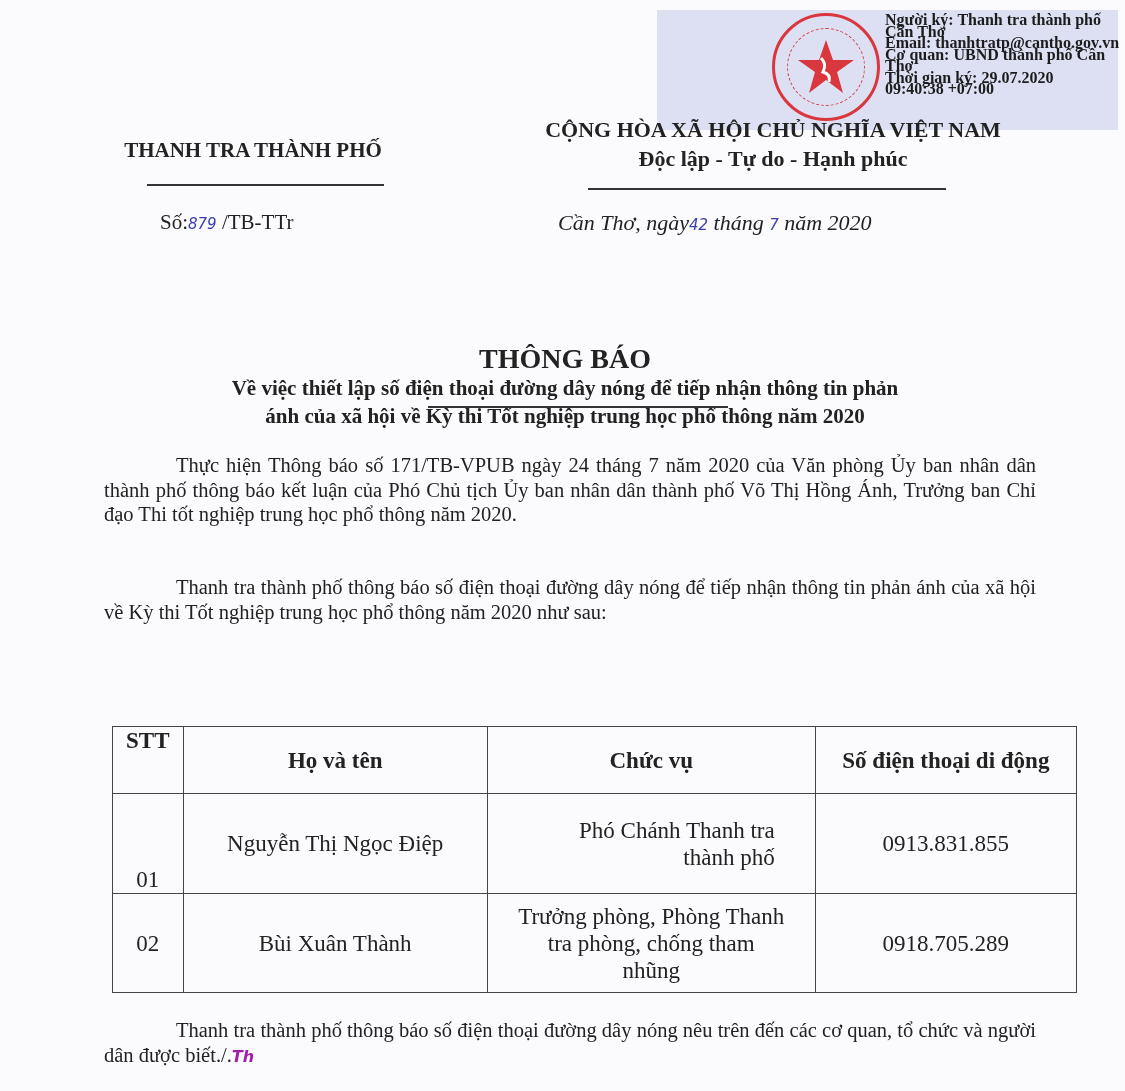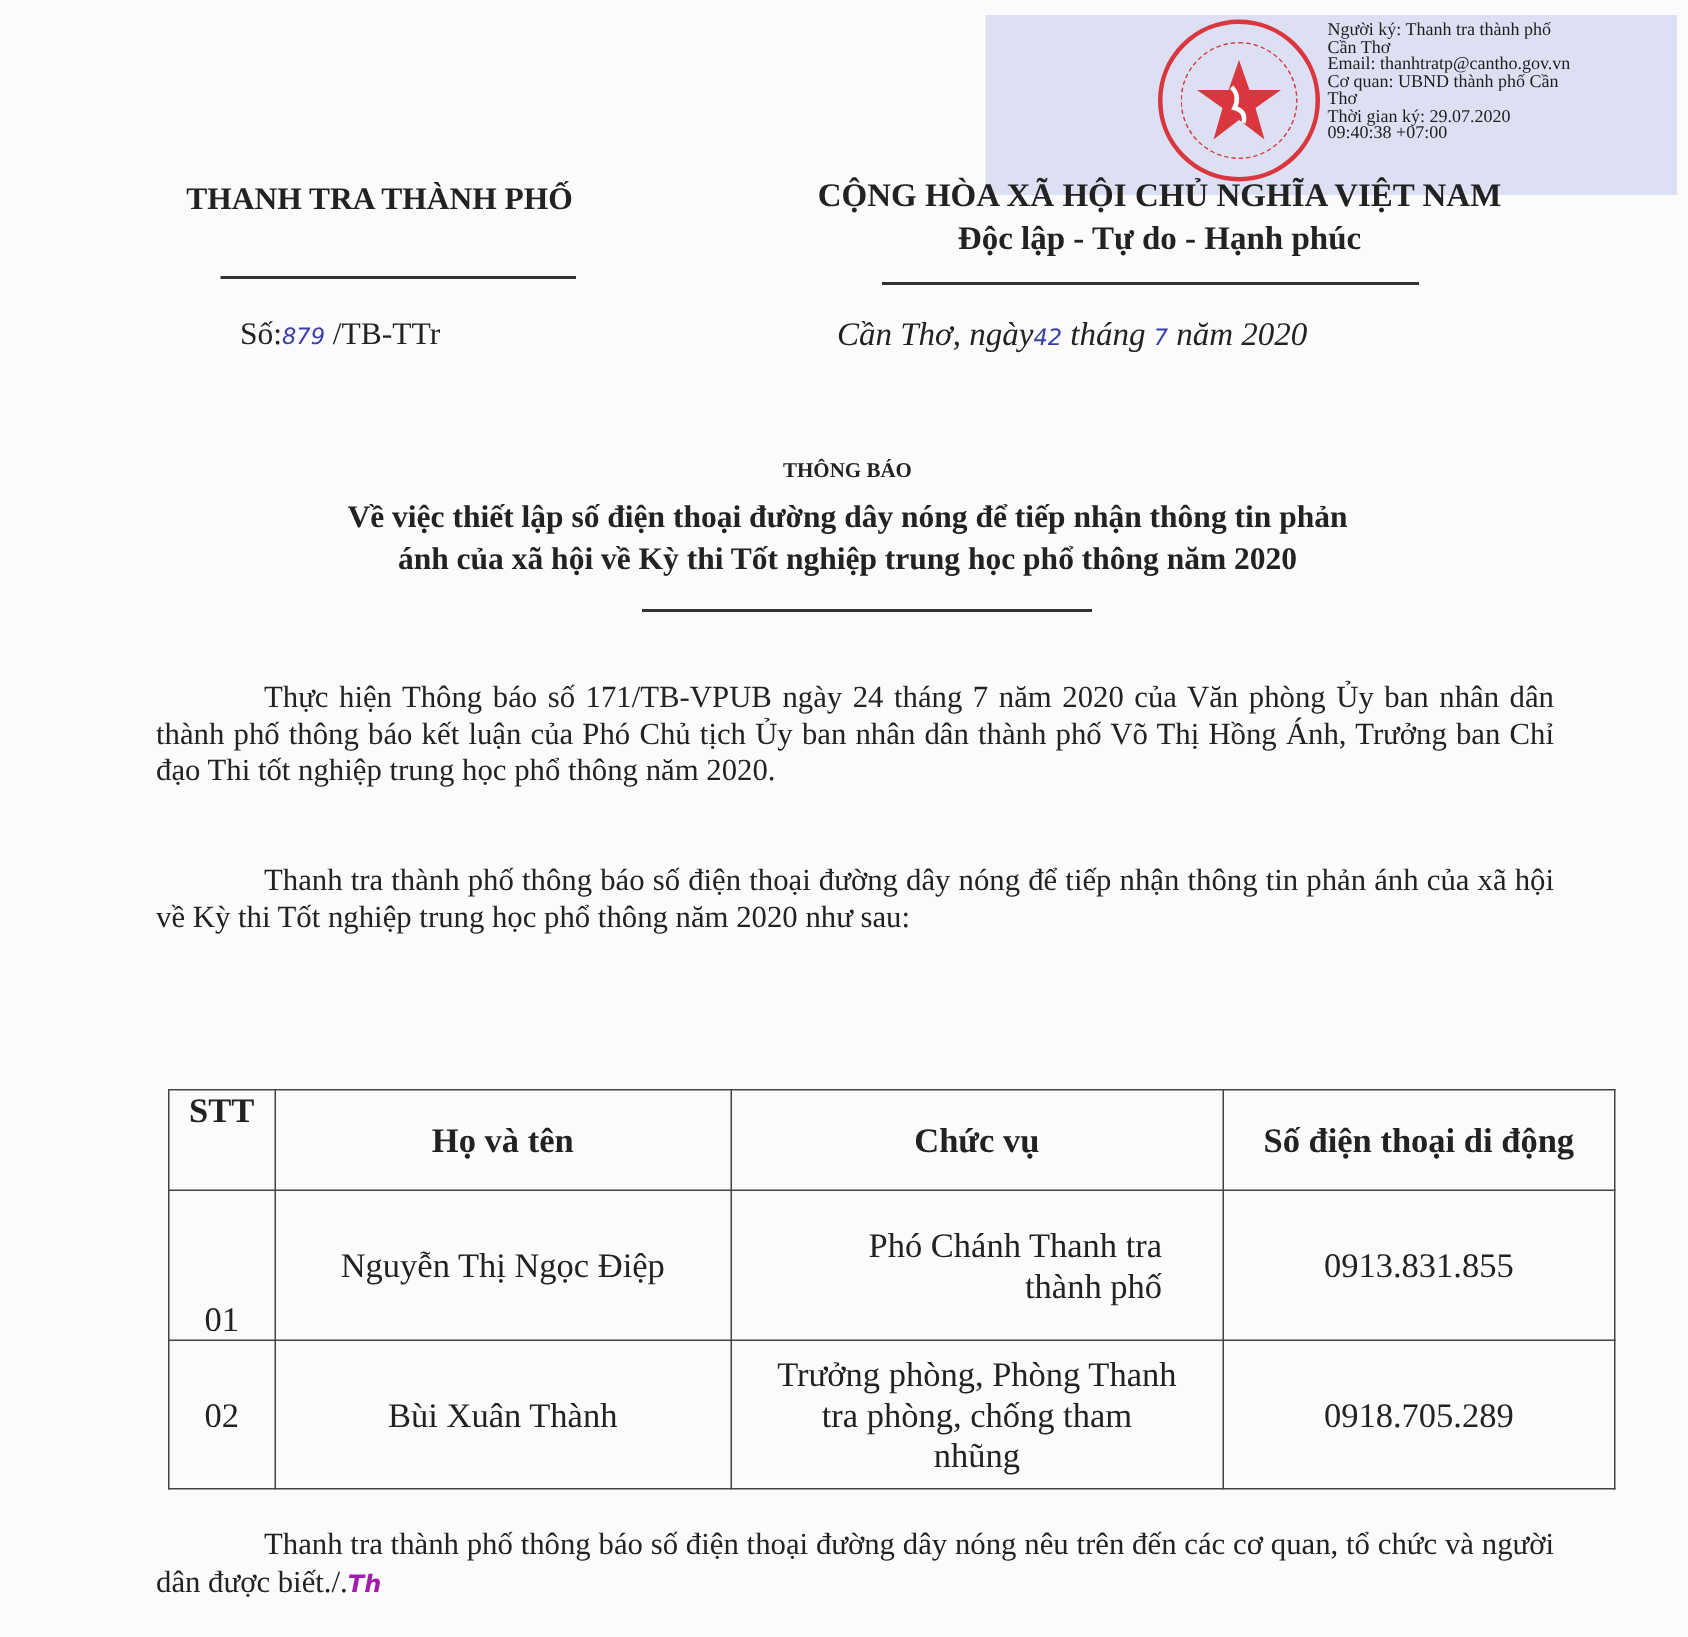--- a/index.html
+++ b/index.html
@@ -21,36 +21,36 @@
   .seal-inner {
     position:absolute; left:12px; top:12px; width:78px; height:78px; border-radius:50%;
     border:1.5px dashed #d9363e; box-sizing:border-box;
   }
   .seal-star {
     position:absolute; left:0; top:0; width:100%; height:100%;
     display:flex; align-items:center; justify-content:center;
   }
   .sigtext {
     left:885px; top:14px; width:235px;
-    font-size:12px; line-height:11.5px; font-weight:normal; color:#1c1c1c;
+    font-size:16px; line-height:11.5px; font-weight:bold; color:#1c1c1c;
   }
   .sigtext div { white-space:nowrap; }
   .left-head { left:108px; top:117px; width:290px; text-align:center; }
   .org1 { font-size:21px; letter-spacing:-0.3px; white-space:nowrap; }
-  .org2 { font-size:21px; font-weight:bold; margin-top:3px; white-space:nowrap; }
+  .org2 { font-size:21px; font-weight:bold; margin-top:21px; white-space:nowrap; }
   .rule-left { left:147px; top:184px; width:237px; height:2px; background:#333; }
   .right-head { left:478px; top:117px; width:590px; text-align:center; }
   .nation1 { font-size:22px; font-weight:bold; white-space:nowrap; position:relative; z-index:2;}
   .nation2 { font-size:22px; font-weight:bold; margin-top:3px; white-space:nowrap; }
   .rule-right { left:588px; top:188px; width:358px; height:2px; background:#333; }
   .docno { left:160px; top:210px; font-size:21px; white-space:nowrap; }
   .hand { color:#3a3fa8; font-family:"DejaVu Sans", sans-serif; font-size:15px; font-style:italic; }
   .place { left:558px; top:210px; font-size:22px; font-style:italic; white-space:nowrap; }
   .title-block { left:100px; top:300px; width:930px; text-align:center; font-weight:bold; }
-  .t1 { font-size:14px; line-height:30px; }
+  .t1 { font-size:28px; line-height:30px;margin-top:44px; }
   .t2 { font-size:21px; line-height:28px; }
   .rule-title { left:428px; top:406px; width:300px; height:2px; background:#333; }
   .para { left:104px; width:932px; font-size:20.5px; line-height:24.5px; text-align:justify; }
   .para .indent { display:inline-block; width:72px; }
   .p1 { top:453px; }
   .p2 { top:575px; }
   table.contacts {
     position:absolute; left:112px; top:726px; width:965px;
     border-collapse:collapse; font-size:23px;
   }

